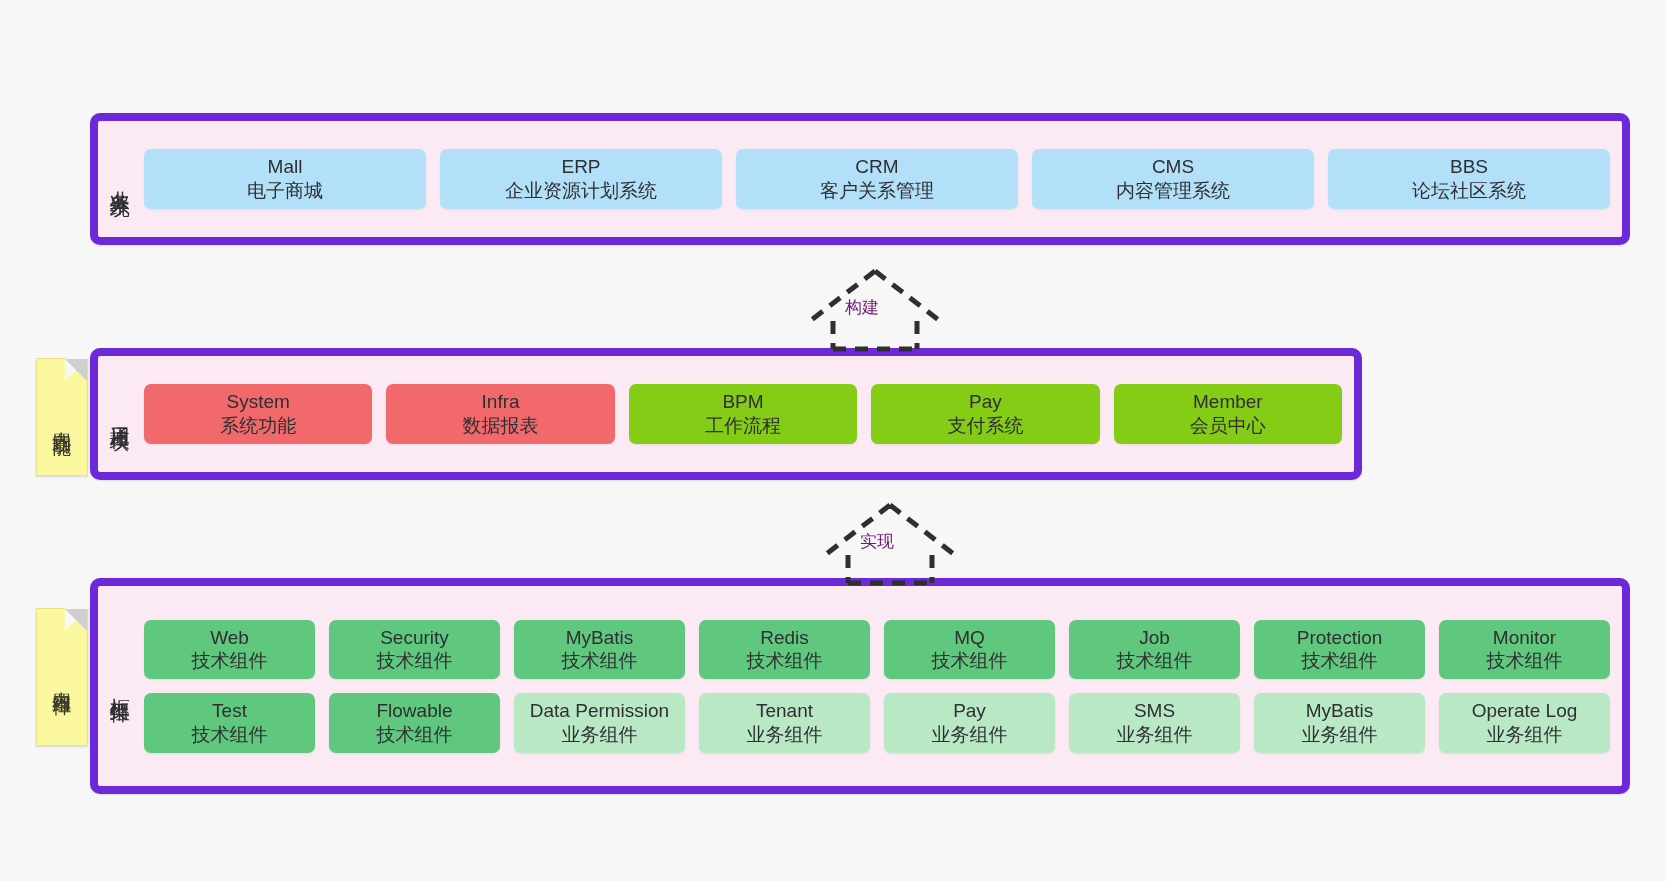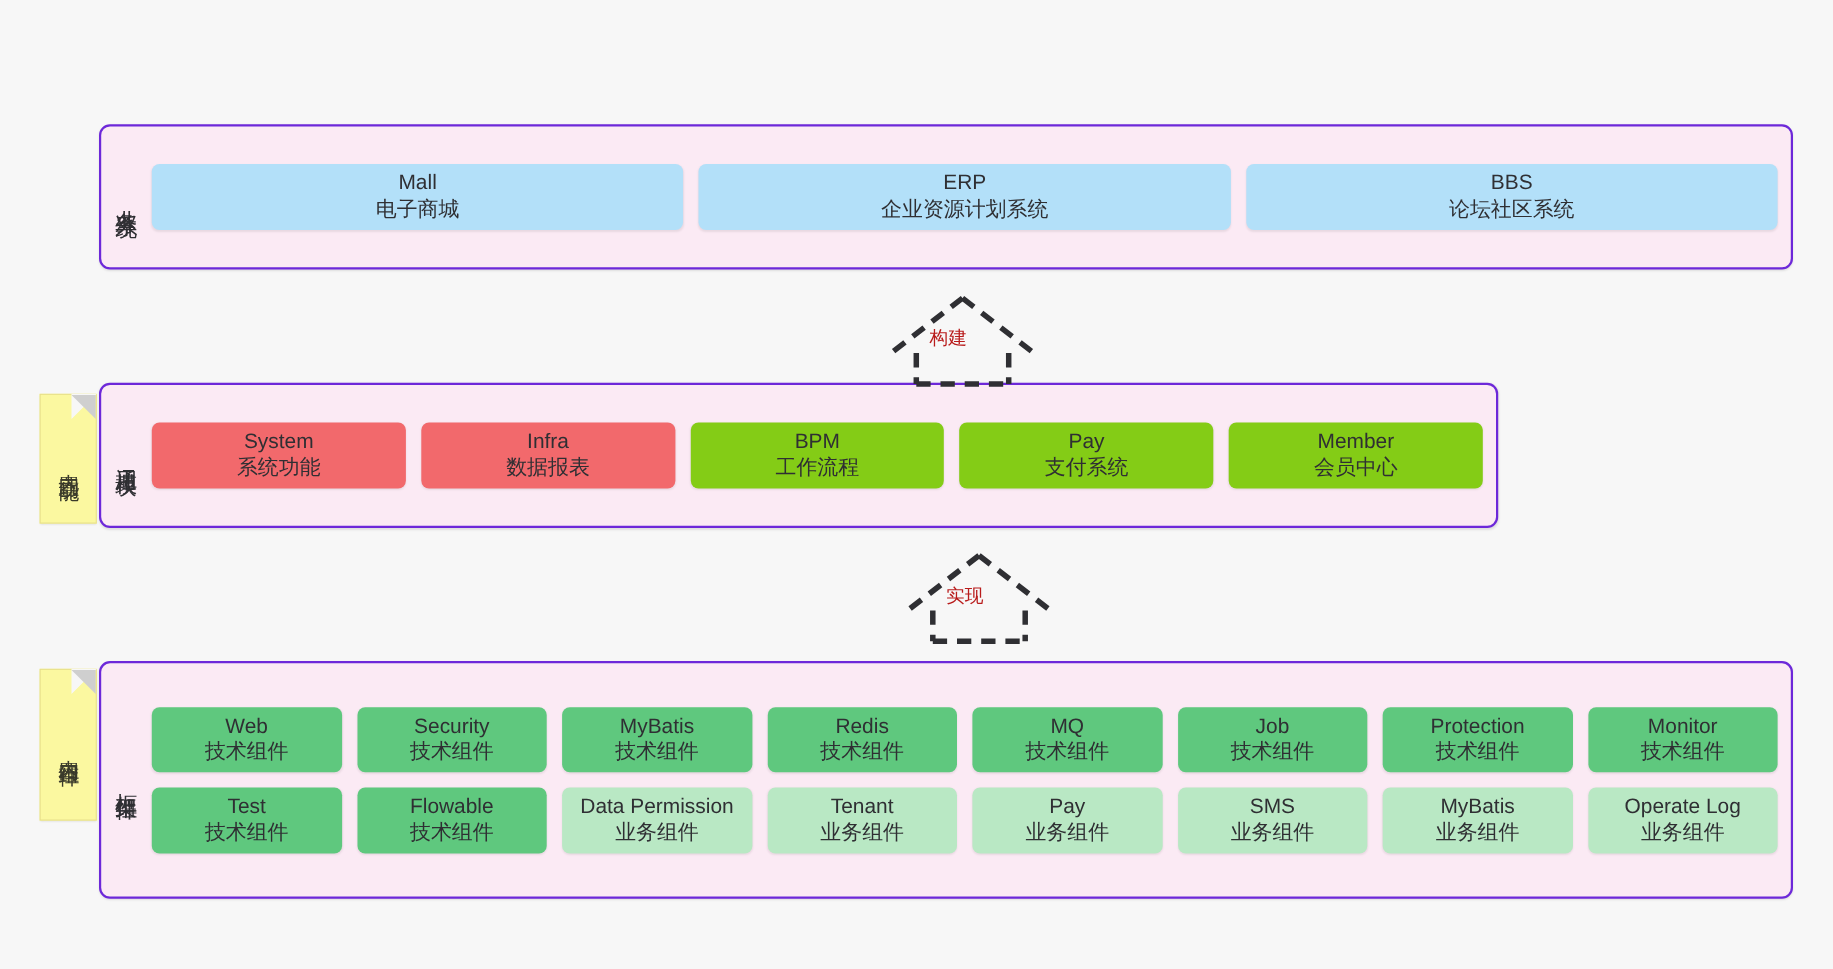--- a/index.html
+++ b/index.html
@@ -10,21 +10,21 @@
     color:#333;
     overflow:hidden;
     position:relative;
   }
   .canvas{position:relative;width:1666px;height:881px;}
 
   
   .layer{
     position:absolute;
     background:#fbeaf4;
-    border:2px solid #6d28d9;
+    border:8px solid #6d28d9;
     border-radius:10px;
     box-sizing:border-box;
     display:flex;
     align-items:stretch;
     box-shadow:0 1px 2px rgba(0,0,0,0.10);
   }
   .layer-title{
     flex:0 0 44px;
     display:flex;
     align-items:center;
@@ -125,21 +125,21 @@
 
   
   .uml-arrow{
     position:absolute;
     z-index:2;
   }
   .uml-arrow svg{display:block;overflow:visible;}
   .uml-label{
     position:absolute;
     font-size:17px;
-    color:#b91c1c;
+    color:#701a75;
     white-space:nowrap;
     background:transparent;
     user-select:none;
     text-align:right;
   }
 </style>
 </head>
 <body>
 
 <div class="canvas">
@@ -149,20 +149,28 @@
     <div class="layer-body">
       <div class="row-wrap">
         <div class="row">
           <div class="node c-blue">
             <span class="n-title">Mall</span>
             <span class="n-sub">电子商城</span>
           </div>
           <div class="node c-blue">
             <span class="n-title">ERP</span>
             <span class="n-sub">企业资源计划系统</span>
+          </div>
+          <div class="node c-blue">
+            <span class="n-title">CRM</span>
+            <span class="n-sub">客户关系管理</span>
+          </div>
+          <div class="node c-blue">
+            <span class="n-title">CMS</span>
+            <span class="n-sub">内容管理系统</span>
           </div>
           <div class="node c-blue">
             <span class="n-title">BBS</span>
             <span class="n-sub">论坛社区系统</span>
           </div>
         </div>
       </div>
     </div>
   </div>
 
@@ -211,21 +219,21 @@
     <svg width="150" height="88" viewBox="0 0 150 88">
       <path d="M75 5 L140 55 M75 5 L10 55 M33 55 L33 83 M117 55 L117 83 M33 83 L117 83" fill="none" stroke="#2f2f33" stroke-width="5" stroke-dasharray="13,9" stroke-linecap="butt"></path>
     </svg>
     <span class="uml-label" style="left:45px;top:30px;">实现</span>
   </div>
 
   <div class="sticky" style="left:36px;top:608px;height:138px;">
     <span>内置组件</span>
   </div>
 
-  <div class="layer" id="layer-2" style="left:90px;top:578px;width:1540px;height:216px;margin-top:23px;">
+  <div class="layer" id="layer-2" style="left:90px;top:578px;width:1540px;height:216px;">
     <div class="layer-title">框架组件</div>
     <div class="layer-body">
       <div class="row-wrap">
 
         <div class="row">
           <div class="node c-green">
             <span class="n-title">Web</span>
             <span class="n-sub">技术组件</span>
           </div>
           <div class="node c-green">

